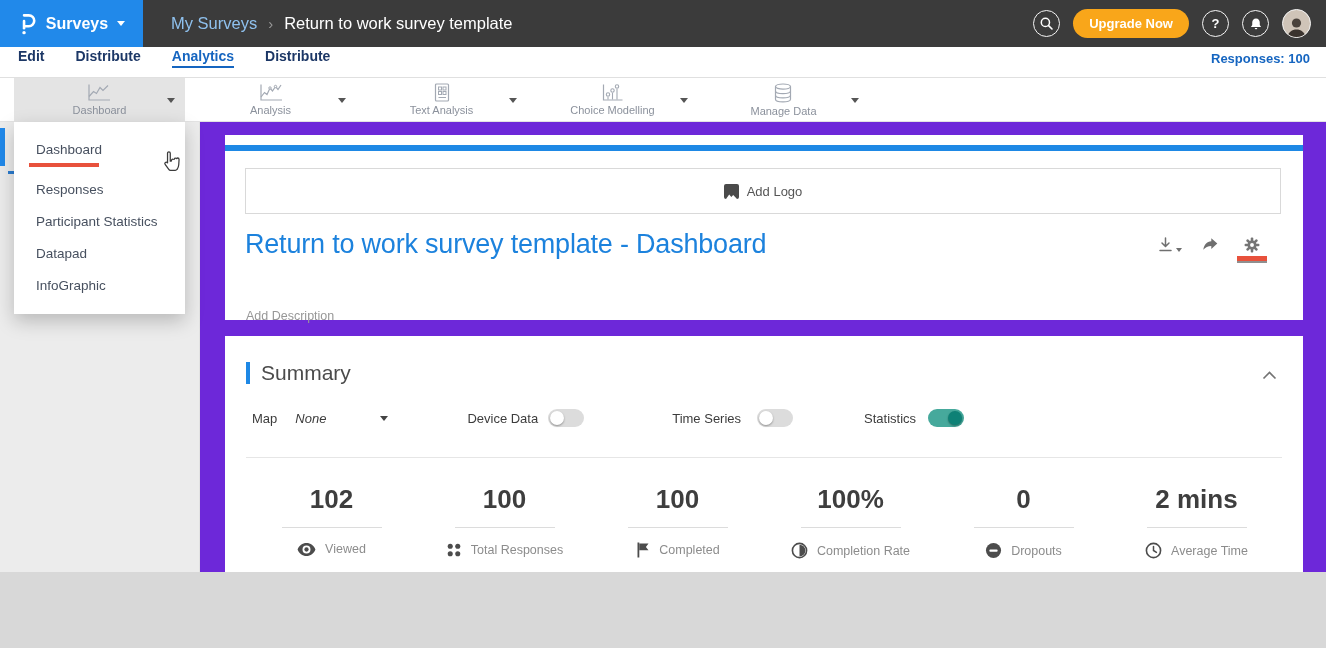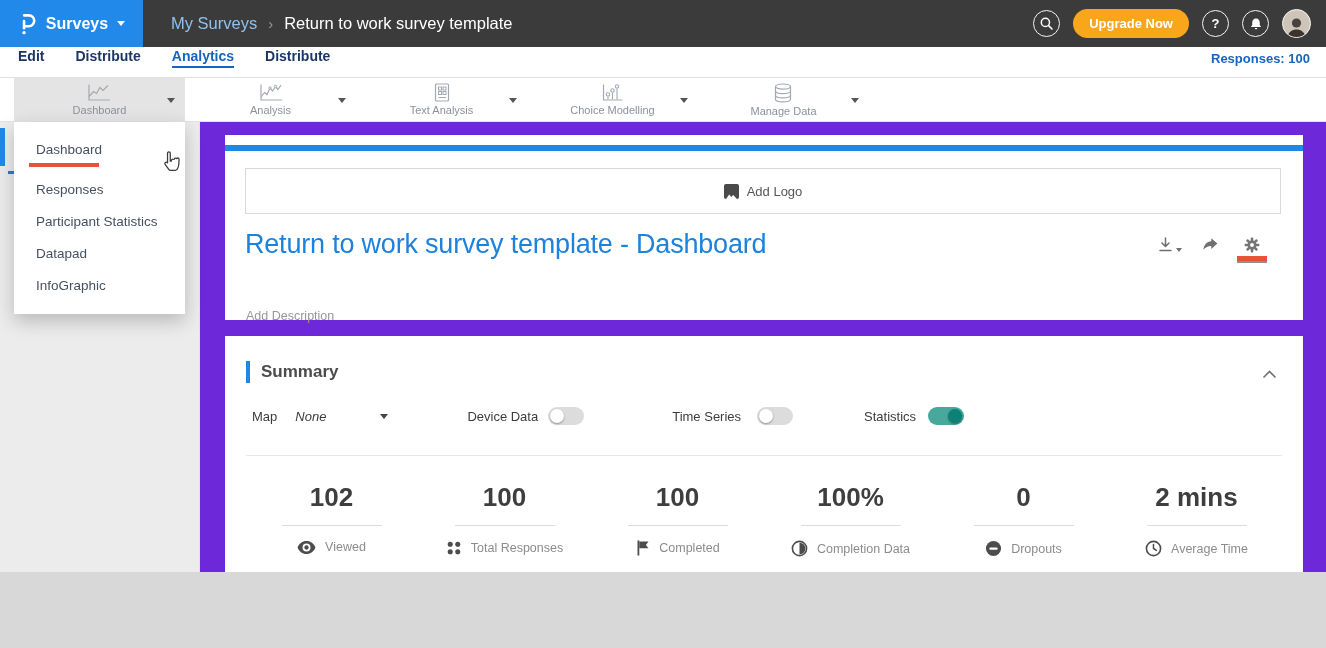--- a/index.html
+++ b/index.html
@@ -51,21 +51,21 @@
   .title-actions { margin-left:auto; display:flex; align-items:flex-start; gap:19px; margin-top:8px; }
   .action { cursor:pointer; display:flex; align-items:flex-start; }
   .dl-caret { width:0; height:0; border-left:3px solid transparent; border-right:3px solid transparent; border-top:4px solid #6f6f6f; margin:11px 0 0 2px; }
   .gear-wrap { display:flex; flex-direction:column; align-items:center; }
   .red-bar { width:30px; height:5px; background:#e8513c; box-shadow:0 2px 0 #8f8f8f; margin-top:3px; }
   .add-desc { position:absolute; top:146px; left:21px; font-size:12.5px; color:#979797; cursor:pointer;margin-top:28px; }
 
   .card-summary { left:225px; top:214px; width:1078px; height:301px; }
   .sum-header { padding:25px 26px 0 21px; display:flex; align-items:center; }
   .sum-bar { width:4px; height:22px; background:#1e88e5; margin-right:11px; }
-  .sum-title { font-size:17px; font-weight:700; color:#4b4b4b; }
+  .sum-title { font-size:21px; font-weight:400; color:#4b4b4b; }
   .sum-collapse { margin-left:auto; cursor:pointer; padding-top:4px; }
   .controls { margin-top:24px; padding-left:27px; display:flex; align-items:center; font-size:13px; color:#3c3c3c; }
   .map-value { margin-left:18px; cursor:pointer;font-style:italic; }
   .map-caret { margin-left:54px; color:#444; cursor:pointer; }
   .lbl-device { margin-left:79px; }
   .lbl-time { margin-left:88px; }
   .lbl-stats { margin-left:71px; }
   .switch { position:relative; width:36px; height:18px; border-radius:9px; background:#dcdcdc; cursor:pointer; flex:none; }
   .sw1 { margin-left:10px; } .sw2 { margin-left:16px; } .sw3 { margin-left:12px; }
   .switch .knob { position:absolute; top:2px; left:2px; width:14px; height:14px; border-radius:50%; background:#fff; box-shadow:0 1px 2px rgba(0,0,0,.35); }
@@ -317,21 +317,21 @@
           </div>
         </div>
         <div class="stat">
           <div class="stat-value">100%</div>
           <div class="stat-underline"></div>
           <div class="stat-label-row">
             <svg width="17" height="17" viewBox="0 0 18 18">
               <circle cx="9" cy="9" r="7.5" fill="none" stroke="#4c4c4c" stroke-width="1.7"></circle>
               <path d="M9 2.8a6.2 6.2 0 0 1 0 12.4z" fill="#4c4c4c"></path>
             </svg>
-            <span class="stat-label">Completion Data</span>
+            <span class="stat-label">Completion Rate</span>
           </div>
         </div>
         <div class="stat">
           <div class="stat-value">0</div>
           <div class="stat-underline"></div>
           <div class="stat-label-row">
             <svg width="17" height="17" viewBox="0 0 18 18">
               <circle cx="9" cy="9" r="8" fill="#4c4c4c"></circle>
               <rect x="4.6" y="7.9" width="8.8" height="2.3" rx="1" fill="#fff"></rect>
             </svg>

